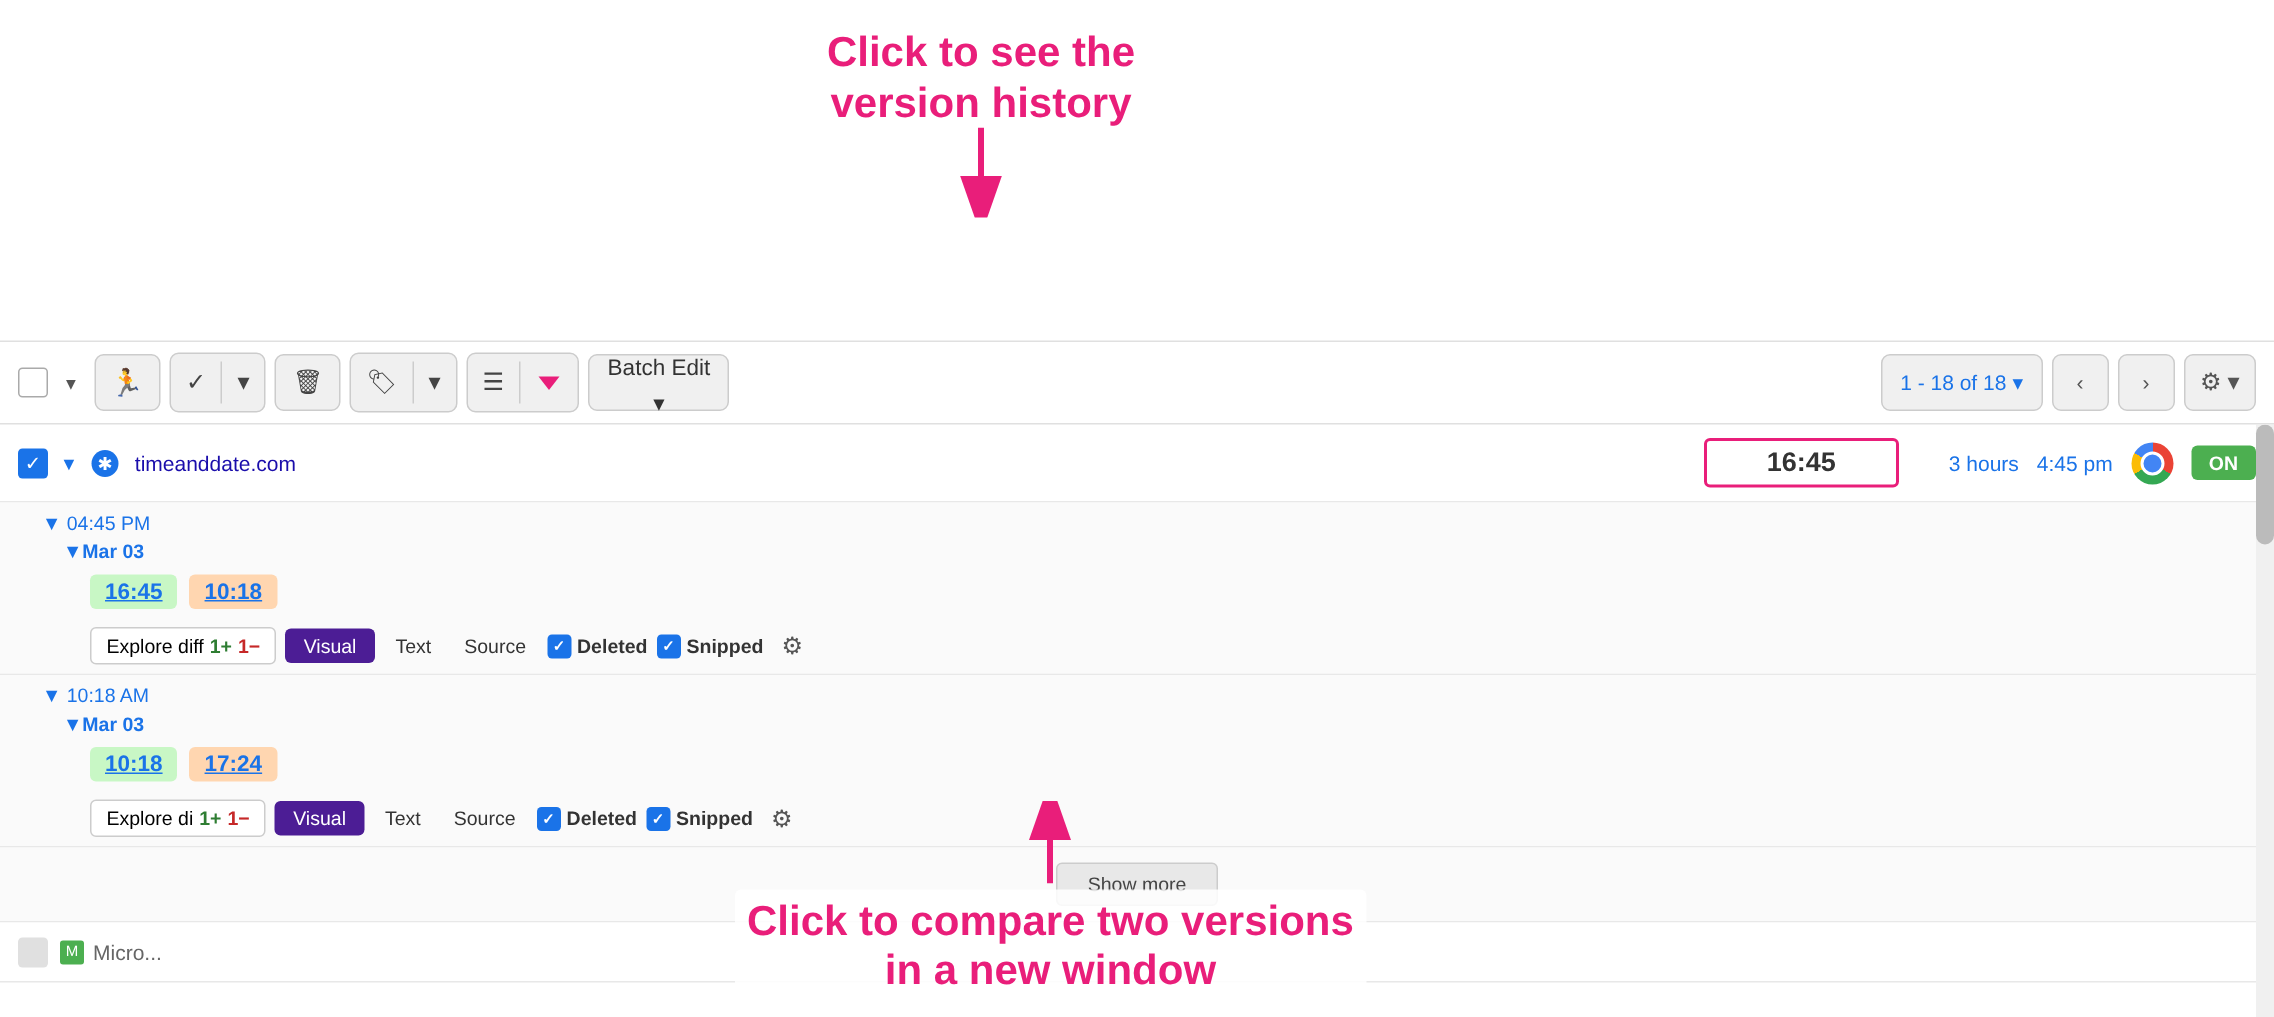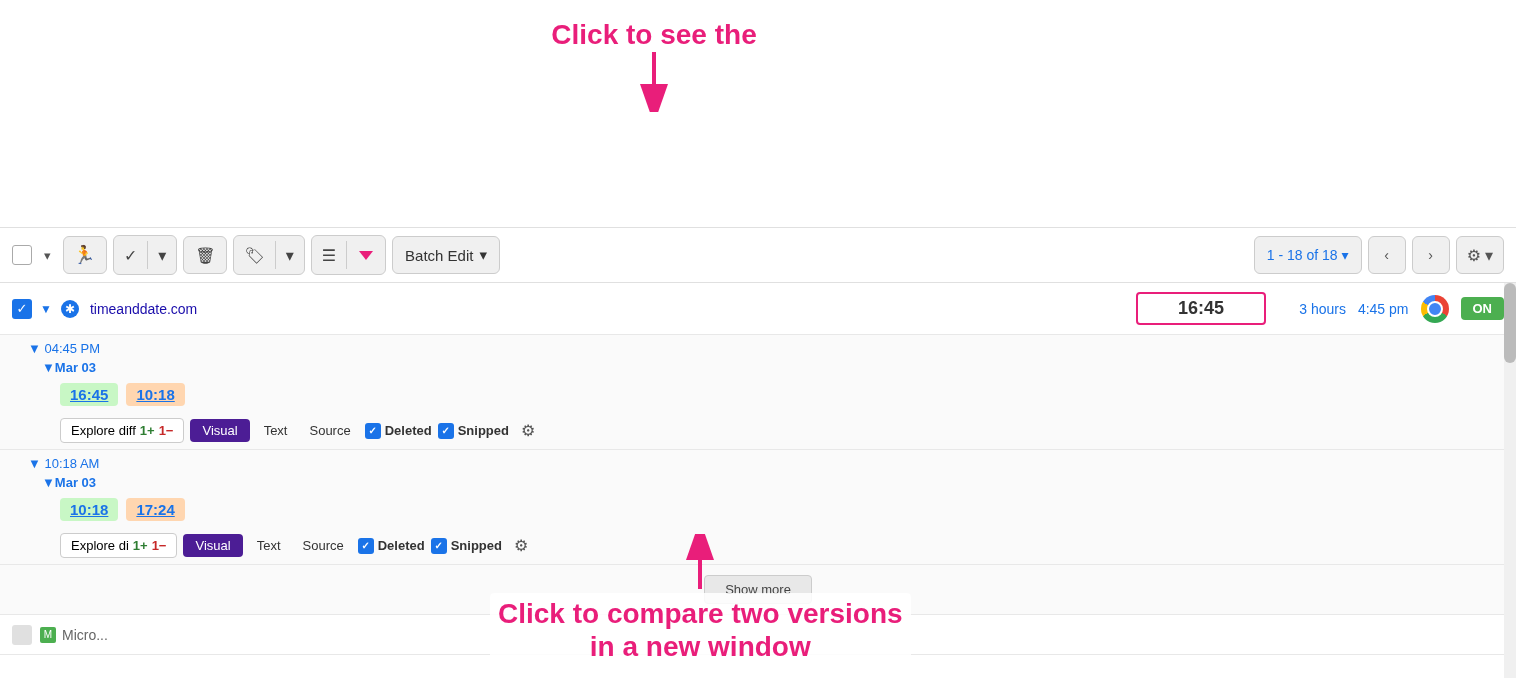--- a/index.html
+++ b/index.html
@@ -123,20 +123,21 @@
       border: 1px solid #ccc;
       border-radius: 6px;
       display: flex;
       align-items: center;
       padding: 0 12px;
       cursor: pointer;
       font-size: 15px;
       font-weight: 500;
       color: #333;
       gap: 6px;
+      flex-direction: column;
     }
 
     .spacer { flex: 1; }
 
     .pagination-btn {
       height: 38px;
       background: #f0f0f0;
       border: 1px solid #ccc;
       border-radius: 6px;
       display: flex;
@@ -521,20 +522,21 @@
 
   </style>
 </head>
 <body>
 
 <div class="page-wrapper">
 
   <div class="annotation-top">
     <div class="annotation-text-top">
       <span>Click to see the</span><br>
+      <span>version history</span>
     </div>
 
     <svg class="arrow-svg-top" width="40" height="60" viewBox="0 0 40 60">
       <defs>
         <marker id="arrowhead" markerWidth="10" markerHeight="7" refX="5" refY="3.5" orient="auto">
           <polygon points="0 0, 10 3.5, 0 7" fill="#e91e7a"></polygon>
         </marker>
       </defs>
       <line x1="20" y1="0" x2="20" y2="52" stroke="#e91e7a" stroke-width="4" marker-end="url(#arrowhead)"></line>
     </svg>

